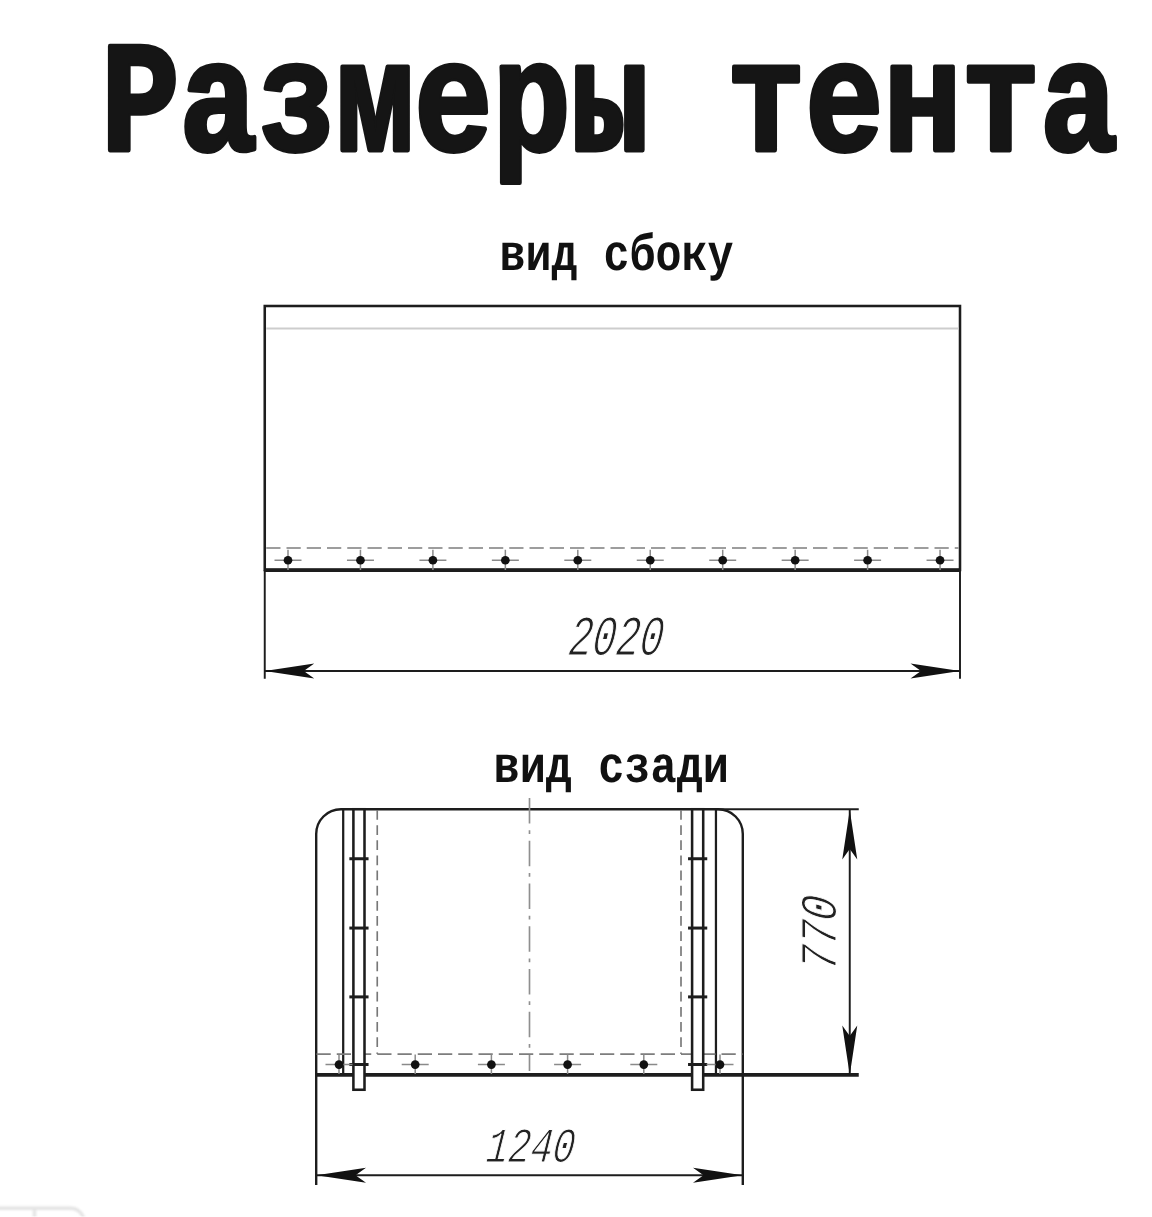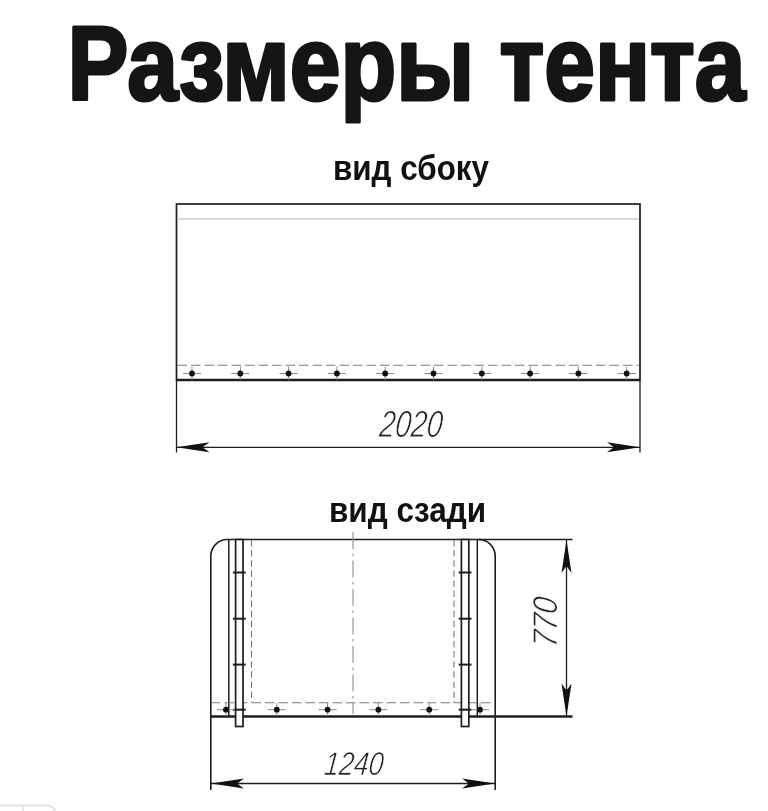--- a/index.html
+++ b/index.html
@@ -1,17 +1,17 @@
 <!DOCTYPE html>
 <html><head>
 <meta charset="utf-8">
 <style>
   html,body{margin:0;padding:0;background:#ffffff;}
   #page{position:relative;width:768px;height:811px;overflow:hidden;background:#fff;
-        font-family:Liberation Sans, sans-serif;}
+        font-family:Liberation Mono, monospace;}
   svg{position:absolute;left:0;top:0;will-change:transform;}
 </style>
 </head>
 <body>
 <div id="page">
 <svg width="768" height="811" viewBox="0 0 768 811">
   <defs>
     <path id="arr" d="M0,0 L33,-5 L26,0 L33,5 Z" fill="#111"></path>
   </defs>
 

